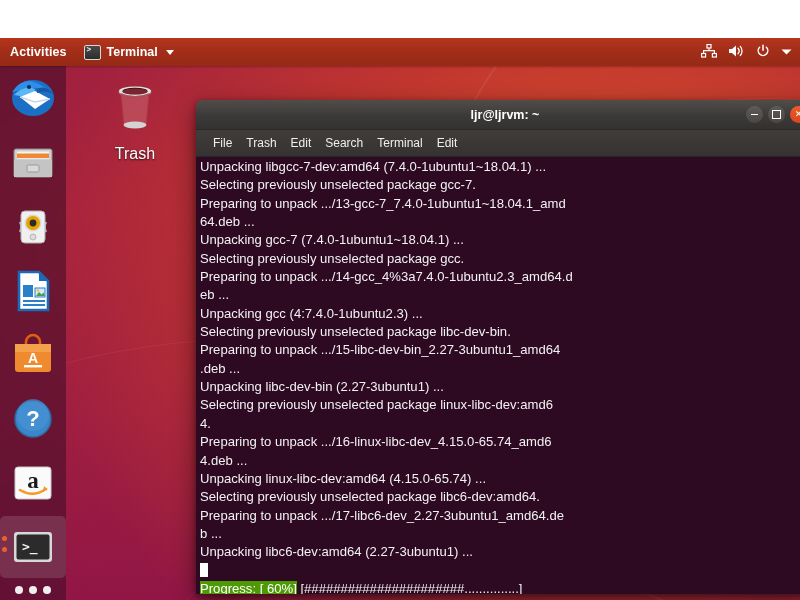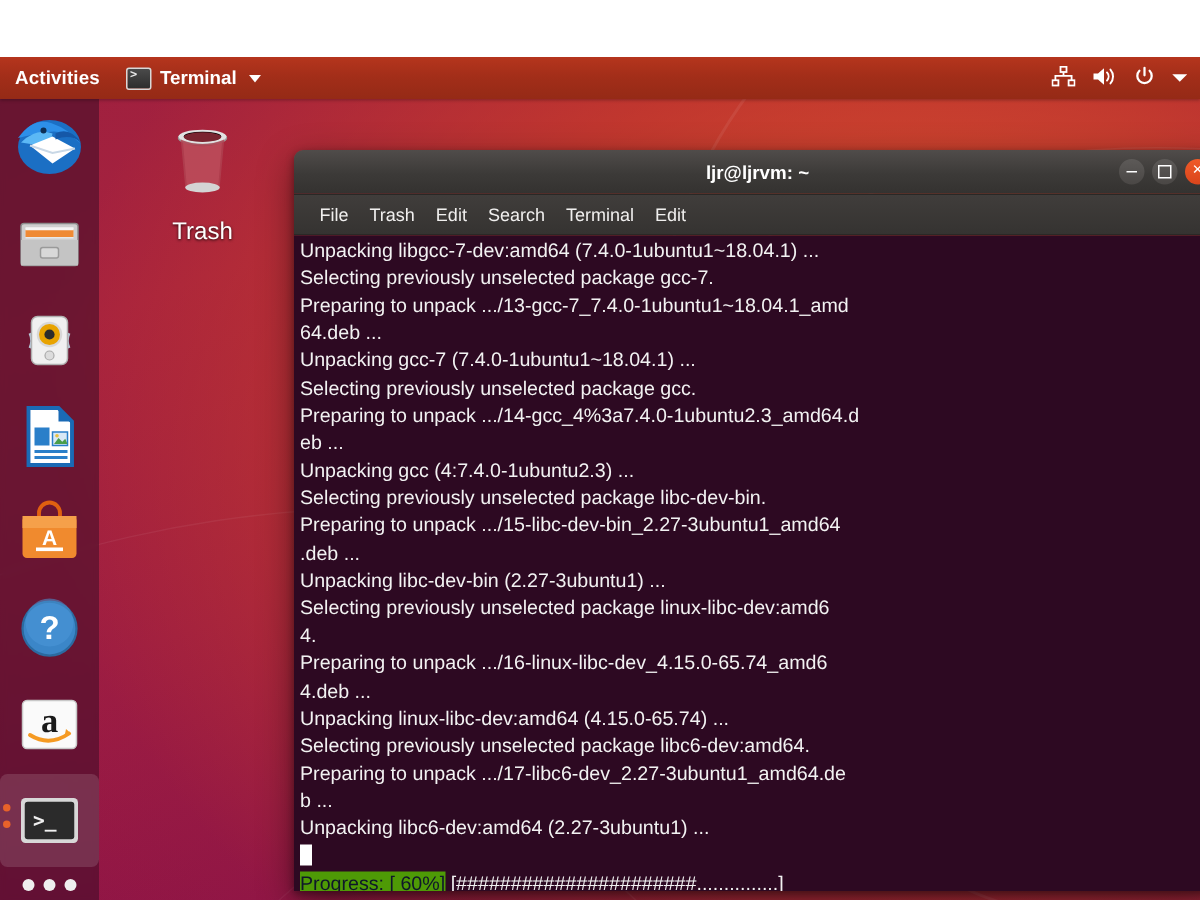--- a/index.html
+++ b/index.html
@@ -232,21 +232,21 @@
     overflow: hidden;
   }
   .cursor-block {
     display: inline-block;
     width: 8px; height: 14px;
     background: #ffffff;
     vertical-align: -2px;
   }
   .progress-hl {
     background: #4e9a06;
-    color: #0f172a;
+    color: #ffffff;
   }
   #scrollbar-track {
     flex: 0 0 13px;
     background: #2d0922;
     position: relative;
     cursor: pointer;
   }
   #scrollbar-thumb {
     position: absolute;
     left: 2px;

